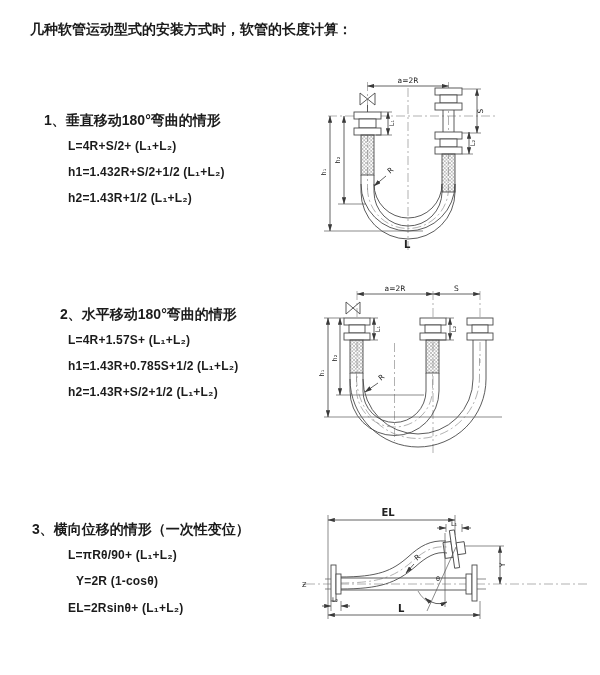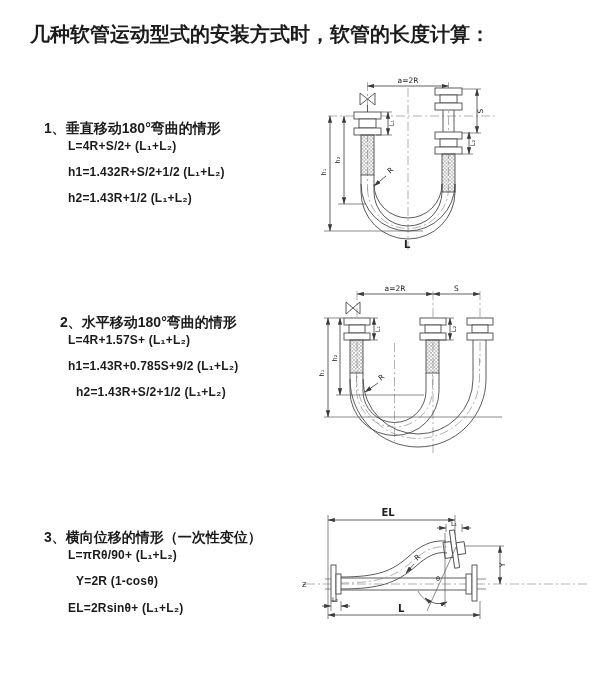--- a/index.html
+++ b/index.html
@@ -1,20 +1,20 @@
 <!DOCTYPE html>
 <html><head>
 <meta charset="utf-8">
 <style>
   html,body{margin:0;padding:0;}
   body{width:600px;height:675px;background:#ffffff;position:relative;overflow:hidden;
        font-family:"Liberation Sans","DejaVu Sans",sans-serif;color:#1b1b1b;}
   .abs{position:absolute;white-space:nowrap;}
-  .title{font-size:20px;font-weight:bold;}
-  .heading{font-size:14px;font-weight:bold;margin-top:8px;}
+  .title{font-size:14px;font-weight:bold;}
+  .heading{font-size:14px;font-weight:bold;}
   .formula{font-size:12px;font-weight:bold;letter-spacing:0.2px;}
   svg{position:absolute;}
   svg .ln{stroke:#4a4a4a;stroke-width:0.9;fill:none;}
   svg .thin{stroke:#5a5a5a;stroke-width:0.7;fill:none;}
   svg .cl{stroke:#8f8f8f;stroke-width:0.7;fill:none;stroke-dasharray:9 3 2 3;}
   svg .dim{stroke:#3a3a3a;stroke-width:0.8;fill:none;}
   svg .fit{stroke:#4a4a4a;stroke-width:0.9;fill:#ffffff;}
   svg .hose{stroke:#4a4a4a;stroke-width:0.9;fill:url(#hx);}
   svg text{fill:#222;font-family:"DejaVu Sans",sans-serif;}
   .lbl{font-size:7.5px;}
@@ -37,24 +37,24 @@
 
 <div class="abs title" style="left:30px;top:21px">几种软管运动型式的安装方式时，软管的长度计算：</div>
 
 <div class="abs heading" style="left:44px;top:112px">1、垂直移动180°弯曲的情形</div>
 <div class="abs formula" style="left:68px;top:139px">L=4R+S/2+ (L₁+L₂)</div>
 <div class="abs formula" style="left:68px;top:165px">h1=1.432R+S/2+1/2 (L₁+L₂)</div>
 <div class="abs formula" style="left:68px;top:191px">h2=1.43R+1/2 (L₁+L₂)</div>
 
 <div class="abs heading" style="left:60px;top:306px">2、水平移动180°弯曲的情形</div>
 <div class="abs formula" style="left:68px;top:333px">L=4R+1.57S+ (L₁+L₂)</div>
-<div class="abs formula" style="left:68px;top:359px">h1=1.43R+0.785S+9/2 (L₁+L₂)</div>
-<div class="abs formula" style="left:76px;top:385px">h2=1.43R+S/2+1/2 (L₁+L₂)</div>
-
-<div class="abs heading" style="left:44px;top:521px">3、横向位移的情形（一次性变位）</div>
+<div class="abs formula" style="left:68px;top:359px">h1=1.43R+0.785S+1/2 (L₁+L₂)</div>
+<div class="abs formula" style="left:68px;top:385px">h2=1.43R+S/2+1/2 (L₁+L₂)</div>
+
+<div class="abs heading" style="left:32px;top:521px">3、横向位移的情形（一次性变位）</div>
 <div class="abs formula" style="left:68px;top:548px">L=πRθ/90+ (L₁+L₂)</div>
 <div class="abs formula" style="left:76px;top:574px">Y=2R (1-cosθ)</div>
 <div class="abs formula" style="left:68px;top:601px">EL=2Rsinθ+ (L₁+L₂)</div>
 
 <svg width="250" height="180" viewBox="0 0 250 180" style="left:310px;top:72px">
   <g>
     <path class="cl" d="M98 16 V178"></path>
     <path class="cl" d="M18 44 H185"></path>
     <path class="cl" d="M57.5 10 V118"></path>
     <path class="cl" d="M138.5 10 V118"></path>

